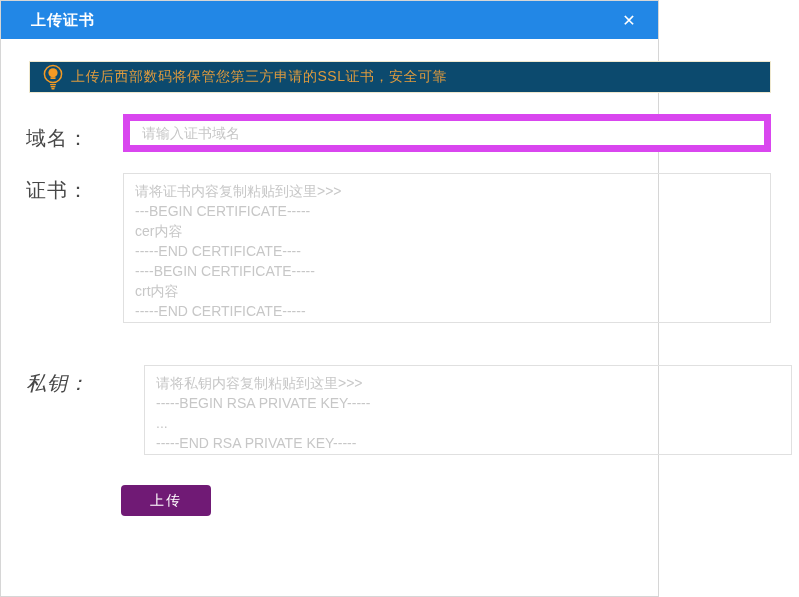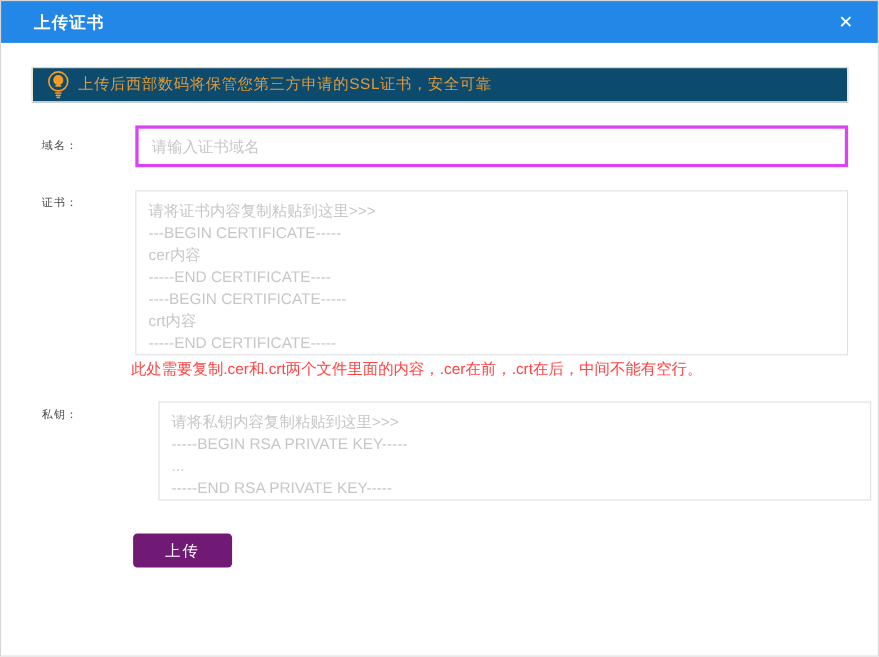--- a/index.html
+++ b/index.html
@@ -5,21 +5,21 @@
   * { margin: 0; padding: 0; box-sizing: border-box; }
   html, body { background: #ffffff; }
   body {
     font-family: "Liberation Sans", "DejaVu Sans", sans-serif;
     width: 799px; height: 597px;
     position: relative;
     overflow: hidden;
   }
   .dialog {
     position: absolute; left: 0; top: 0;
-    width: 799px; height: 597px;
+    width: 659px; height: 597px;
     background: #ffffff;
     border: 1px solid #d6d6d6;
   }
   
   .dlg-header {
     position: absolute; left: 0; top: 0; right: 0; height: 38px;
     background: #2287e6;
     display: flex; align-items: center;
   }
   .dlg-title {
@@ -38,29 +38,29 @@
     border: 1px solid #efe8ce;
     display: flex; align-items: center;
   }
   .notice-icon { margin-left: 13px; display: block; }
   .notice-text {
     margin-left: 8px; color: #de9a3e; font-size: 14px; letter-spacing: .5px;
   }
   
   .fld-label {
     position: absolute; left: 25px;
-    color: #474747; font-size: 10px; letter-spacing: 1px; margin-left: 12px;
+    color: #474747; font-size: 20px; letter-spacing: 1px;
   }
   .lbl-domain { top: 124px; }
   .lbl-cert   { top: 176px; font-family: Liberation Serif, serif; }
-  .lbl-key    { top: 369px; }
+  .lbl-key    { top: 369px; font-style: italic; }
 
   .domain-input {
     position: absolute; left: 122px; top: 113px; width: 648px; height: 38px;
-    border: 3px solid #d946ef; background: #ffffff;
+    border: 7px solid #d946ef; background: #ffffff;
     font-family: "Liberation Sans", "DejaVu Sans", sans-serif;
     font-size: 14px; color: #555; padding: 0 12px; outline: none;
   }
   .domain-input::placeholder { color: #c7c7c7; opacity: 1; }
 
   .ta-wrap { position: absolute; left: 122px; width: 648px; }
   .ta-cert { top: 172px; height: 150px; border-radius: 11px; }
   .ta-key  { top: 364px; height: 90px; margin-left: 21px; }
   .ta-wrap textarea {
     position: absolute; inset: 0; width: 100%; height: 100%;
@@ -114,21 +114,20 @@
     <textarea style=""></textarea>
     <div class="ta-ghost">请将证书内容复制粘贴到这里&gt;&gt;&gt;
 ---BEGIN CERTIFICATE-----
 cer内容
 -----END CERTIFICATE----
 ----BEGIN CERTIFICATE-----
 crt内容
 -----END CERTIFICATE-----</div>
   </div>
 
-  <div class="cert-note">此处需要复制.cer和.crt两个文件里面的内容，.cer在前，.crt在后，中间不能有空行。</div>
 
   <label class="fld-label lbl-key">私钥：</label>
   <div class="ta-wrap ta-key">
     <textarea style=""></textarea>
     <div class="ta-ghost">请将私钥内容复制粘贴到这里&gt;&gt;&gt;
 -----BEGIN RSA PRIVATE KEY-----
 ...
 -----END RSA PRIVATE KEY-----</div>
   </div>
 

